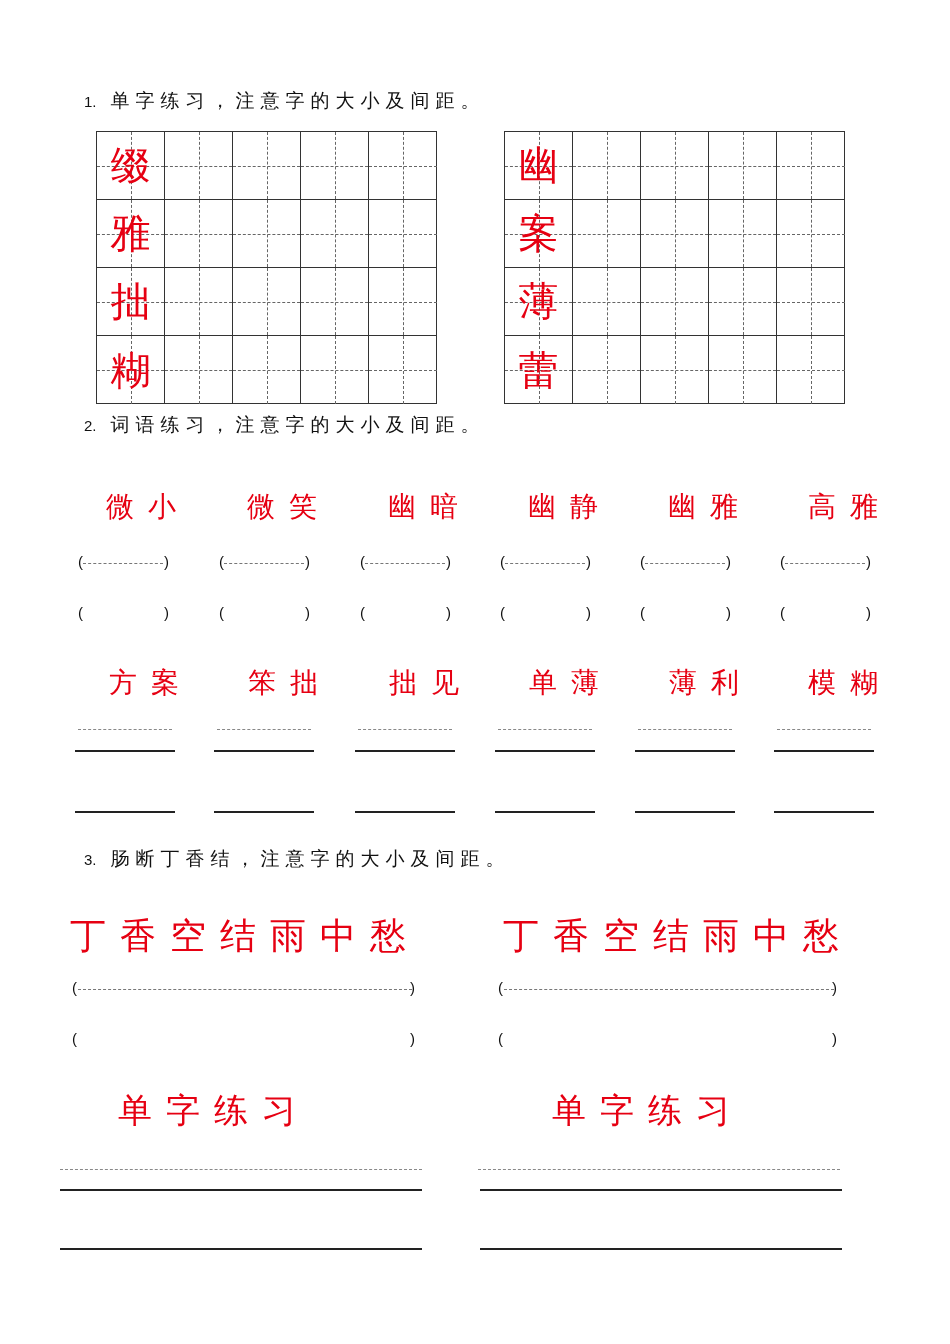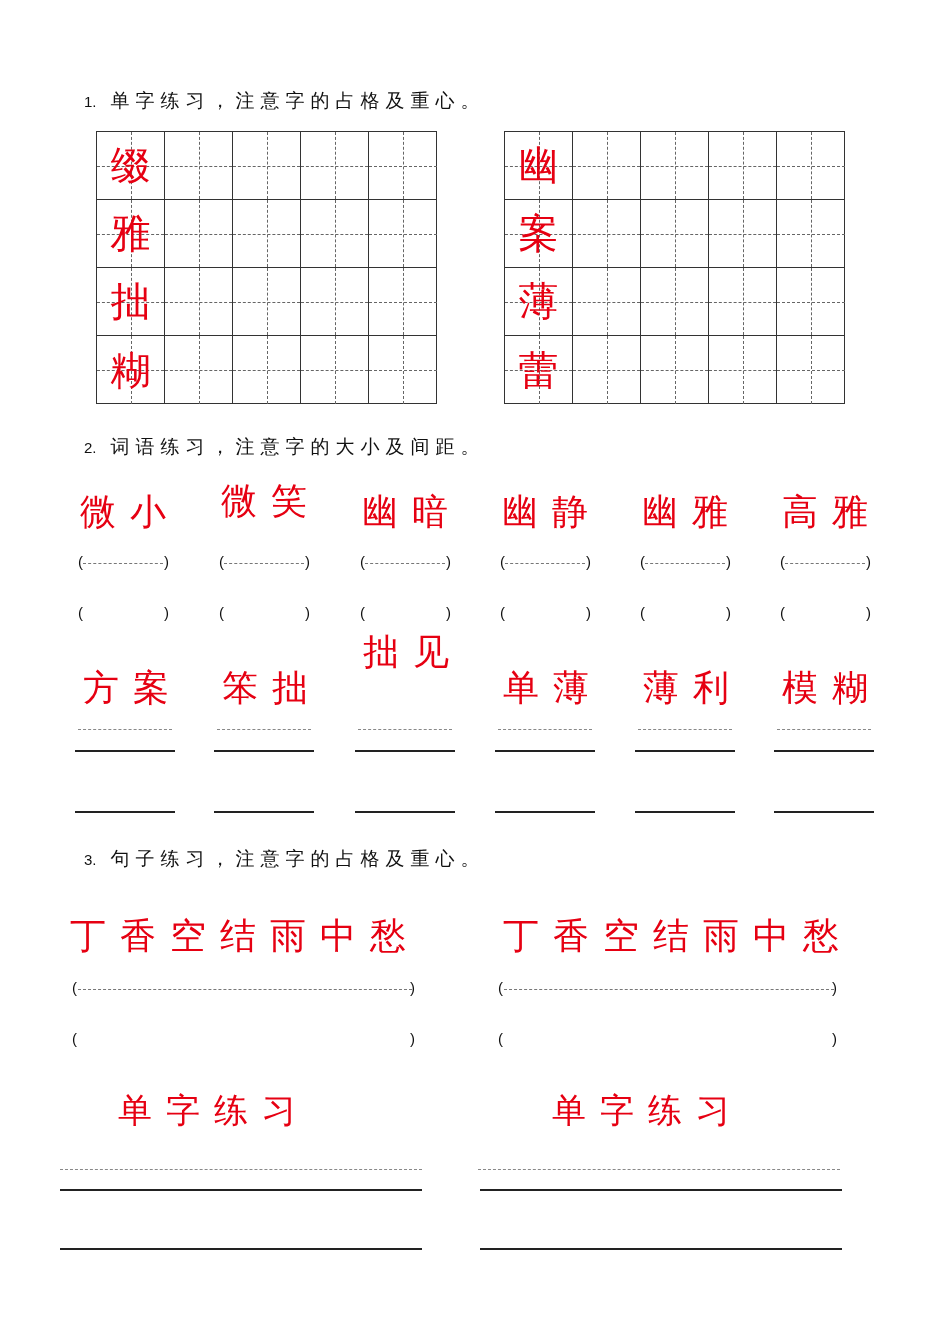--- a/index.html
+++ b/index.html
@@ -9,32 +9,32 @@
   .heading { position: absolute; font-size: 19px; letter-spacing: 6px; white-space: nowrap; color: #111; }
   .heading .num { font-family: "Liberation Sans", sans-serif; font-size: 15px; letter-spacing: 0; margin-right: 14px; }
   .grid { position: absolute; border: 1.5px solid #333; box-sizing: border-box; }
   .cell { position: absolute; box-sizing: border-box; border-right: 1.5px solid #333; border-bottom: 1.5px solid #333; }
   .cell .vdash { position: absolute; left: 50%; top: 0; bottom: 0; border-left: 1px dashed #666; }
   .cell .hdash { position: absolute; top: 50%; left: 0; right: 0; border-top: 1px dashed #666; }
   .cell .ch { position: absolute; left: 0; top: 0; width: 100%; height: 100%; display: flex;
               align-items: center; justify-content: center; color: #e60012; font-size: 40px;
               font-family: "DejaVu Serif", serif; }
   .red { color: #e60012; font-family: "DejaVu Serif", serif; white-space: nowrap; }
-  .word { position: absolute; font-size: 36px; letter-spacing: 14px; }
+  .word { position: absolute; font-size: 28px; letter-spacing: 14px; margin-left: 26px; }
   .paren { position: absolute; font-family: "Liberation Sans", sans-serif; font-size: 15px; color: #111; }
   .pline { position: absolute; border-top: 1px dashed #777; }
   .solid { position: absolute; border-top: 2px solid #222; }
   .dline { position: absolute; border-top: 1px dashed #888; }
   .sentence { position: absolute; font-size: 36px; letter-spacing: 14px; }
 </style>
 </head>
 <body>
 
 <div class="heading" style="left:84px; top:88px;">
-  <span class="num">1.</span><span>单字练习，注意字的占格及重心。</span>
+  <span class="num">1.</span><span>单字练习，注意字的大小及间距。</span>
 </div>
 
 <div class="grid" id="grid0" style="left:96px; top:131px; width:341px; height:273px;">
     <div class="cell" style="left: 0px; top: 0px; width: 68px; height: 68px;">
       <div class="vdash"></div>
       <div class="hdash"></div>
       <div class="ch">缀</div>
     </div>
     <div class="cell" style="left: 68px; top: 0px; width: 68px; height: 68px;">
       <div class="vdash"></div>
@@ -197,33 +197,33 @@
     <div class="cell" style="left: 204px; top: 204px; width: 68px; height: 68px; border-bottom: none;">
       <div class="vdash"></div>
       <div class="hdash"></div>
     </div>
     <div class="cell" style="left: 272px; top: 204px; width: 68px; height: 68px; border-right: none; border-bottom: none;">
       <div class="vdash"></div>
       <div class="hdash"></div>
     </div>
   </div>
 
-<div class="heading" style="left:84px; top:434px;">
+<div class="heading" style="left:84px; top:412px;">
   <span class="num">2.</span><span>词语练习，注意字的大小及间距。</span>
 </div>
 
 <div id="s2row1">
     <div class="red word" style="left: 80px; top: 488px;">微小</div>
     <span class="paren" style="left: 78px; top: 553px;">(</span>
     <span class="paren" style="left: 164px; top: 553px;">)</span>
     <div class="pline" style="left: 83px; top: 563px; width: 80px;"></div>
     <span class="paren" style="left: 78px; top: 604px;">(</span>
     <span class="paren" style="left: 164px; top: 604px;">)</span>
     <div class="abs" style="left: 86px; top: 602px; width: 74px; height: 22px;"></div>
-    <div class="red word" style="left: 221px; top: 477px;">微笑</div>
+    <div class="red word" style="left: 221px; top: 488px;">微笑</div>
     <span class="paren" style="left: 219px; top: 553px;">(</span>
     <span class="paren" style="left: 305px; top: 553px;">)</span>
     <div class="pline" style="left: 224px; top: 563px; width: 80px;"></div>
     <span class="paren" style="left: 219px; top: 604px;">(</span>
     <span class="paren" style="left: 305px; top: 604px;">)</span>
     <div class="abs" style="left: 227px; top: 602px; width: 74px; height: 22px;"></div>
     <div class="red word" style="left: 362px; top: 488px;">幽暗</div>
     <span class="paren" style="left: 360px; top: 553px;">(</span>
     <span class="paren" style="left: 446px; top: 553px;">)</span>
     <div class="pline" style="left: 365px; top: 563px; width: 80px;"></div>
@@ -254,40 +254,40 @@
   </div>
 <div id="s2row2">
     <div class="red word" style="left: 83px; top: 664px;">方案</div>
     <div class="dline" style="left: 78px; top: 729px; width: 94px;"></div>
     <div class="solid" style="left: 75px; top: 750px; width: 100px;"></div>
     <div class="solid" style="left: 75px; top: 811px; width: 100px;"></div>
     <div class="red word" style="left: 222px; top: 664px;">笨拙</div>
     <div class="dline" style="left: 217px; top: 729px; width: 94px;"></div>
     <div class="solid" style="left: 214px; top: 750px; width: 100px;"></div>
     <div class="solid" style="left: 214px; top: 811px; width: 100px;"></div>
-    <div class="red word" style="left: 363px; top: 628px;">拙见</div>
+    <div class="red word" style="left: 363px; top: 664px;">拙见</div>
     <div class="dline" style="left: 358px; top: 729px; width: 94px;"></div>
     <div class="solid" style="left: 355px; top: 750px; width: 100px;"></div>
     <div class="solid" style="left: 355px; top: 811px; width: 100px;"></div>
     <div class="red word" style="left: 503px; top: 664px;">单薄</div>
     <div class="dline" style="left: 498px; top: 729px; width: 94px;"></div>
     <div class="solid" style="left: 495px; top: 750px; width: 100px;"></div>
     <div class="solid" style="left: 495px; top: 811px; width: 100px;"></div>
     <div class="red word" style="left: 643px; top: 664px;">薄利</div>
     <div class="dline" style="left: 638px; top: 729px; width: 94px;"></div>
     <div class="solid" style="left: 635px; top: 750px; width: 100px;"></div>
     <div class="solid" style="left: 635px; top: 811px; width: 100px;"></div>
     <div class="red word" style="left: 782px; top: 664px;">模糊</div>
     <div class="dline" style="left: 777px; top: 729px; width: 94px;"></div>
     <div class="solid" style="left: 774px; top: 750px; width: 100px;"></div>
     <div class="solid" style="left: 774px; top: 811px; width: 100px;"></div>
   </div>
 
 <div class="heading" style="left:84px; top:846px;">
-  <span class="num">3.</span><span>句子练习，注意字的占格及重心。</span>
+  <span class="num">3.</span><span>肠断丁香结，注意字的大小及间距。</span>
 </div>
 
 <div class="red sentence" style="left:70px; top:912px;">丁香空结雨中愁</div>
 <div class="red sentence" style="left:503px; top:912px;">丁香空结雨中愁</div>
 
 <span class="paren" style="left:72px; top:979px;">(</span>
 <div class="pline" style="left:78px; top:989px; width:334px;"></div>
 <span class="paren" style="left:410px; top:979px;">)</span>
 <span class="paren" style="left:72px; top:1030px;">(</span>
 <div class="abs" style="left:80px; top:1028px; width:328px; height:22px;"></div>

